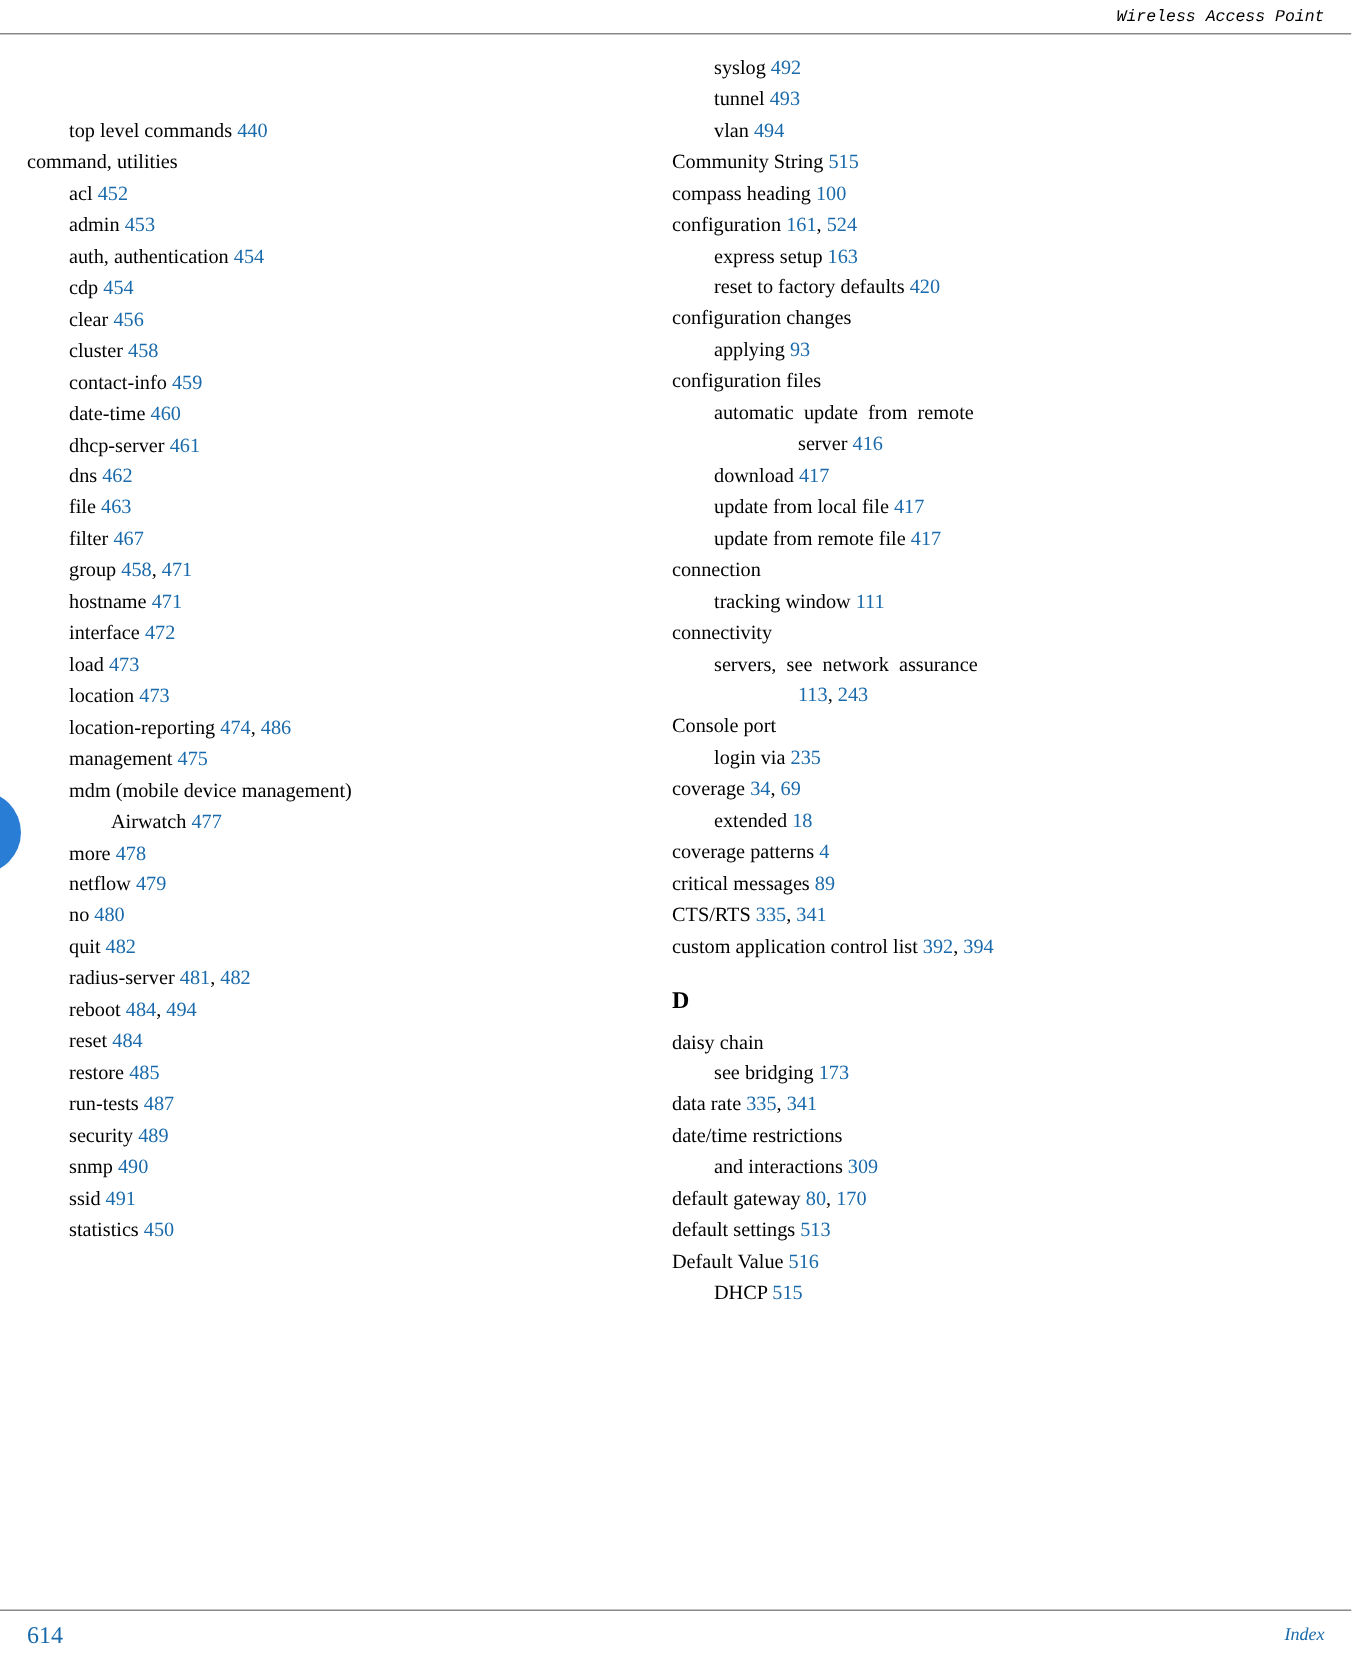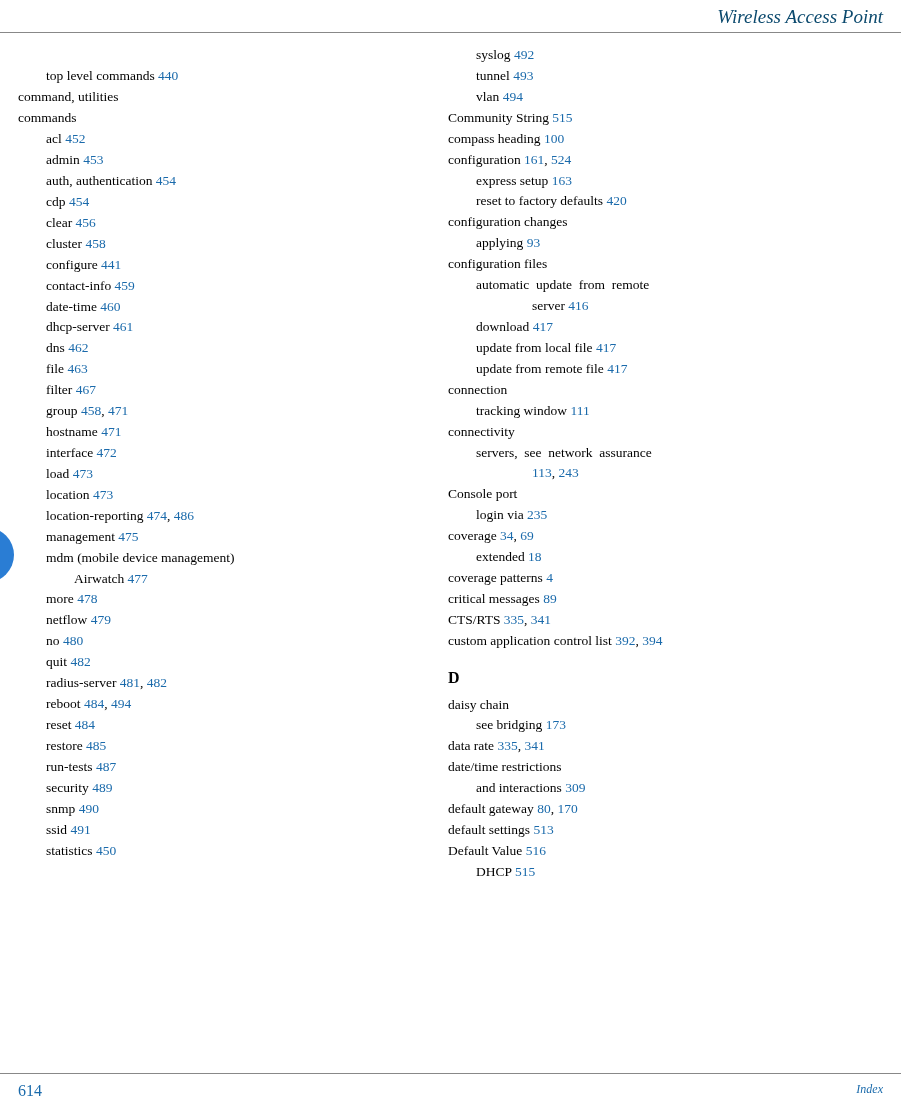--- a/index.html
+++ b/index.html
@@ -14,23 +14,24 @@
     }
 
     .page-header {
       display: flex;
       justify-content: flex-end;
       padding: 6px 18px 4px 18px;
       border-bottom: 1.5px solid #888;
     }
 
     .header-title {
-      font-size: 19px;
-      color: #0c4a6e;
+      font-size: 11px;
+      color: #000000;
       font-style: italic;
+      font-family: Liberation Mono, monospace;
     }
 
     .page-content {
       display: flex;
       flex-direction: row;
       padding: 12px 18px 0 18px;
       gap: 0;
       align-items: center;
     }
 
@@ -120,28 +121,26 @@
   <div style="position:absolute; left:0; top:50%; transform:translateY(-50%);">
     <div class="circle-tab"></div>
   </div>
 
   <div class="page-content">
 
     <div class="col-left">
       <div class="index-entry">
         <span class="entry-sub">top level commands <a class="link">440</a></span>
         <span class="entry-main">command, utilities</span>
-        <span class="entry-main">commands</span>
         <span class="entry-sub">acl <a class="link">452</a></span>
         <span class="entry-sub">admin <a class="link">453</a></span>
         <span class="entry-sub">auth, authentication <a class="link">454</a></span>
         <span class="entry-sub">cdp <a class="link">454</a></span>
         <span class="entry-sub">clear <a class="link">456</a></span>
         <span class="entry-sub">cluster <a class="link">458</a></span>
-        <span class="entry-sub">configure <a class="link">441</a></span>
         <span class="entry-sub">contact-info <a class="link">459</a></span>
         <span class="entry-sub">date-time <a class="link">460</a></span>
         <span class="entry-sub">dhcp-server <a class="link">461</a></span>
         <span class="entry-sub">dns <a class="link">462</a></span>
         <span class="entry-sub">file <a class="link">463</a></span>
         <span class="entry-sub">filter <a class="link">467</a></span>
         <span class="entry-sub">group <a class="link">458</a>, <a class="link">471</a></span>
         <span class="entry-sub">hostname <a class="link">471</a></span>
         <span class="entry-sub">interface <a class="link">472</a></span>
         <span class="entry-sub">load <a class="link">473</a></span>

